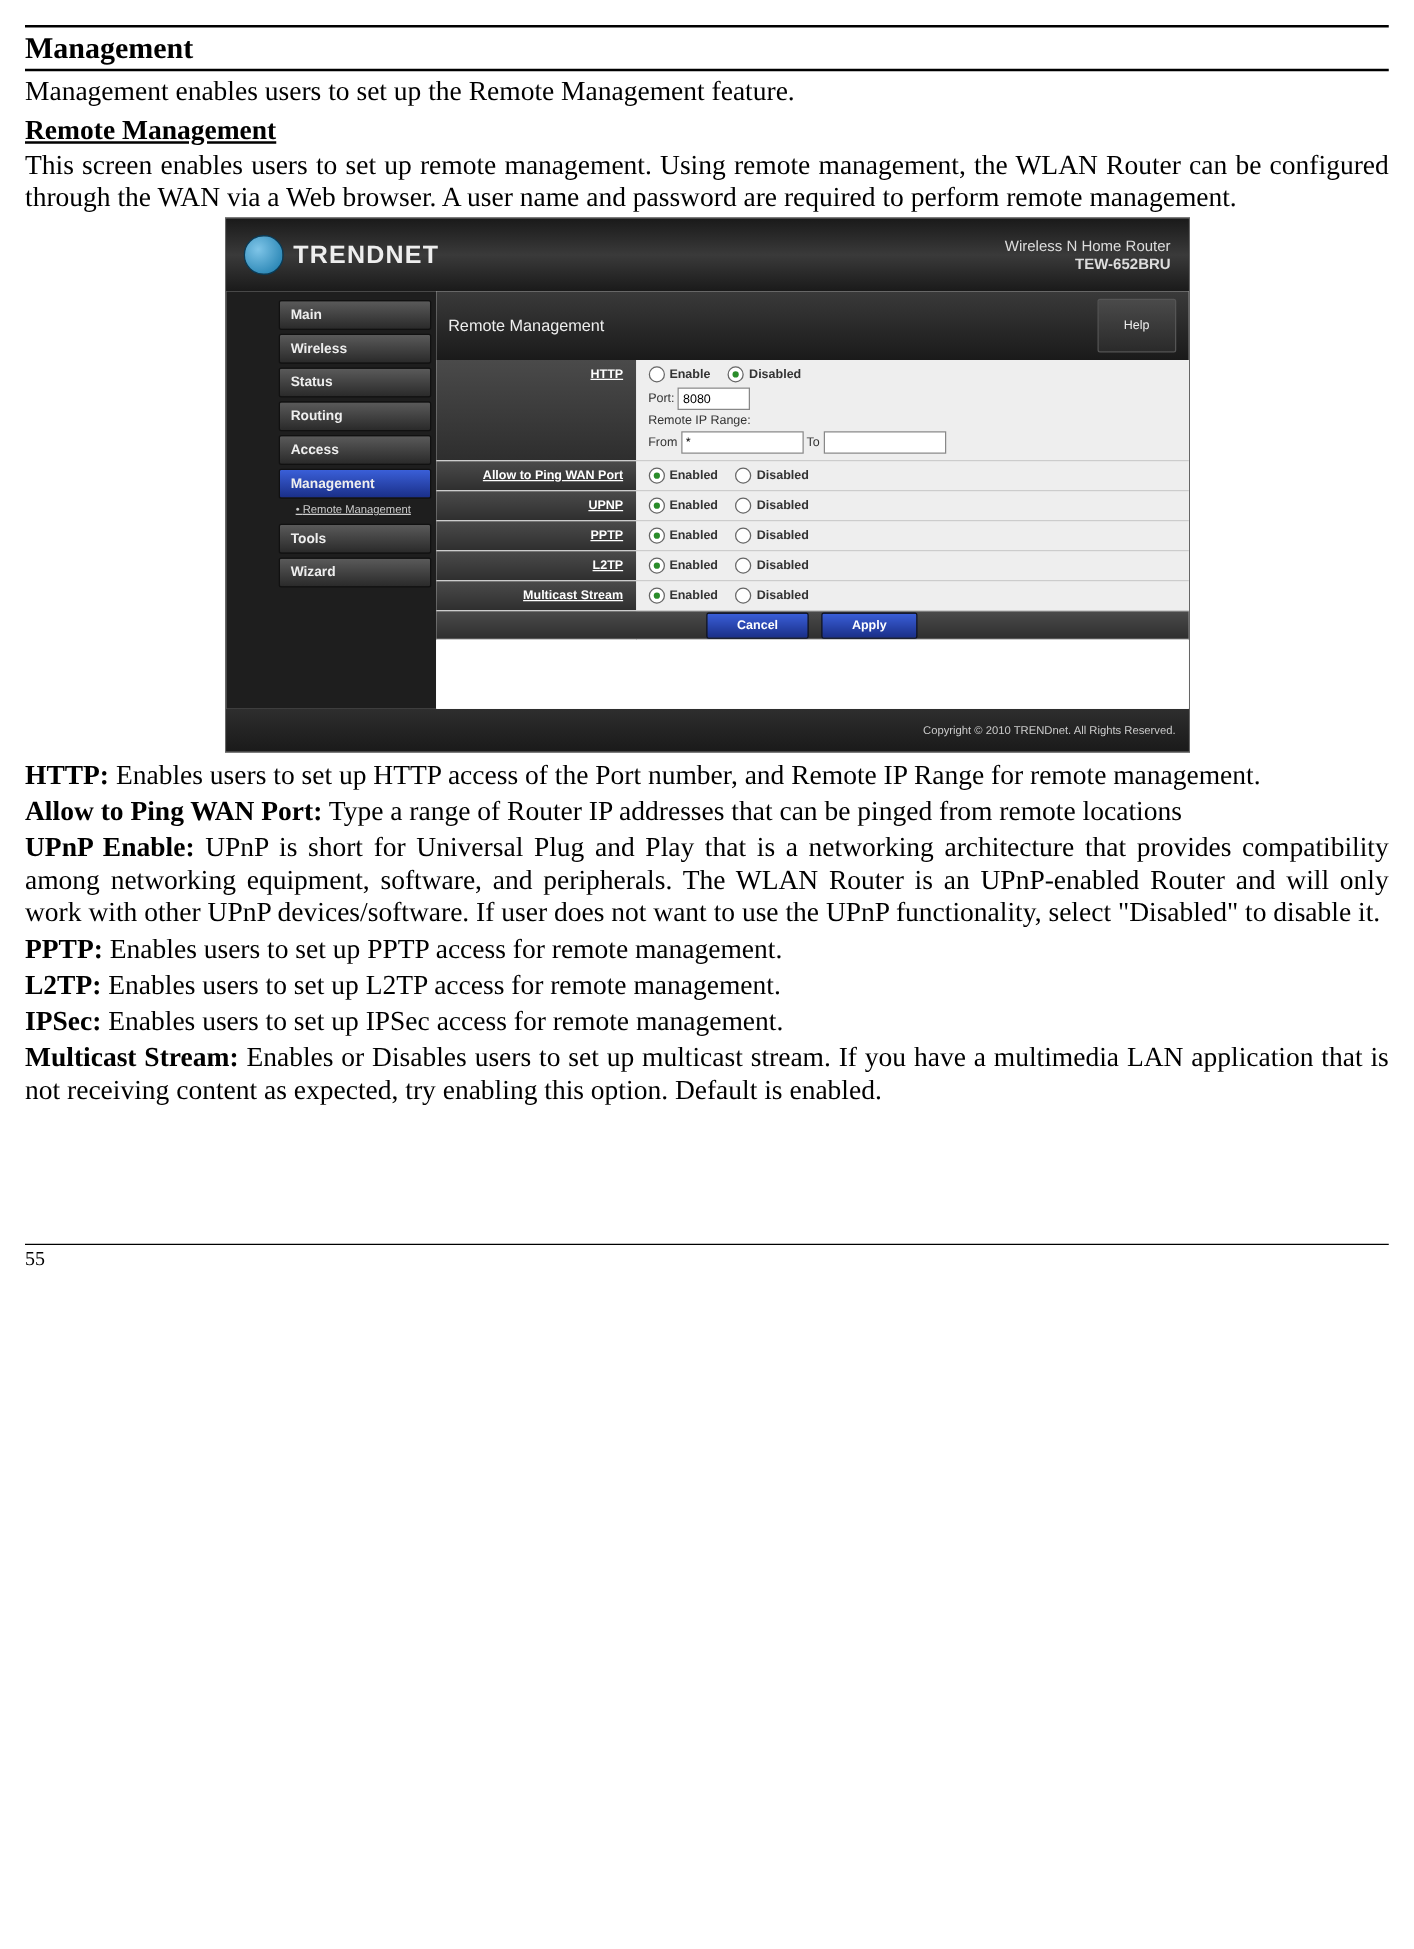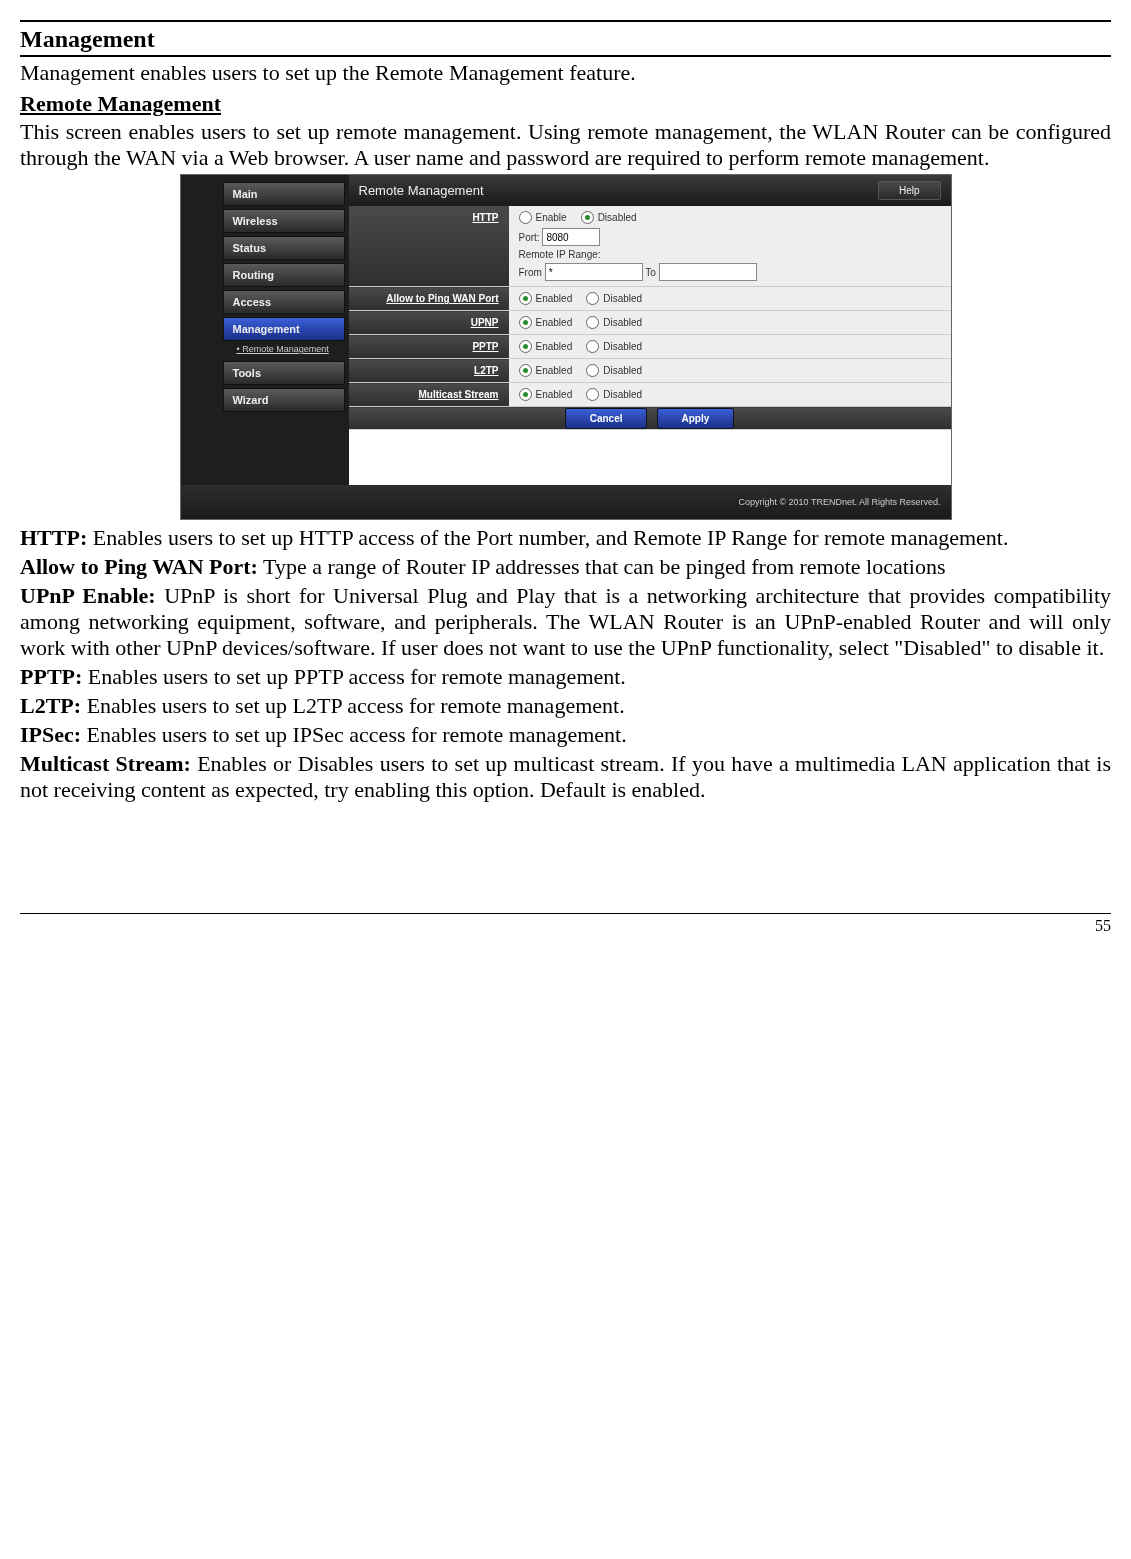--- a/index.html
+++ b/index.html
@@ -121,21 +121,21 @@
       font-size: 13px;
       display: flex;
       justify-content: space-between;
       align-items: center;
     }
     .help-btn {
       background: linear-gradient(#4a4a4a, #2a2a2a);
       color: #eee;
       border: 1px solid #555;
       font-size: 10px;
-      padding: 3px 20px;
+      padding: 15px 20px;
       border-radius: 2px;
     }
     .settings-table {
       width: 100%;
       border-collapse: collapse;
       font-size: 11px;
     }
     .settings-table tr {
       border-bottom: 1px solid #ccc;
     }
@@ -158,20 +158,21 @@
     }
     .radio-group {
       display: flex;
       gap: 14px;
       align-items: center;
     }
     .radio-item {
       display: flex;
       align-items: center;
       gap: 4px;
+      font-weight: bold;
     }
     .radio-dot {
       width: 11px;
       height: 11px;
       border-radius: 50%;
       border: 1px solid #666;
       background: #fff;
       display: flex;
       align-items: center;
       justify-content: center;
@@ -226,35 +227,45 @@
       text-align: justify;
     }
     .def-term {
       font-weight: bold;
     }
     .bottom-rule {
       border-top: 1px solid #000;
       margin-top: 110px;
     }
     .page-num {
-      text-align: right;
+      text-align: left;
       font-size: 16px;
       margin-top: 3px;
     }
   </style>
 </head>
 <body>
 
 <div class="top-rule"></div>
 <div class="section-heading">Management</div>
 <div class="intro-text">Management enables users to set up the Remote Management feature.</div>
 <div class="subheading">Remote Management</div>
 <div class="para">This screen enables users to set up remote management. Using remote management, the WLAN Router can be configured through the WAN via a Web browser. A user name and password are required to perform remote management.</div>
 
 <div class="screenshot">
+  <div class="header-bar">
+    <div class="logo">
+      <div class="logo-circle"></div>
+      <span class="logo-text">TRENDNET</span>
+    </div>
+    <div class="header-right">
+      <div>Wireless N Home Router</div>
+      <div class="model">TEW-652BRU</div>
+    </div>
+  </div>
   <div class="body-area">
     <div class="sidebar">
       <div class="nav-item">Main</div>
       <div class="nav-item">Wireless</div>
       <div class="nav-item">Status</div>
       <div class="nav-item">Routing</div>
       <div class="nav-item">Access</div>
       <div class="nav-item active">Management</div>
       <div class="nav-sub">Remote Management</div>
       <div class="nav-item">Tools</div>

